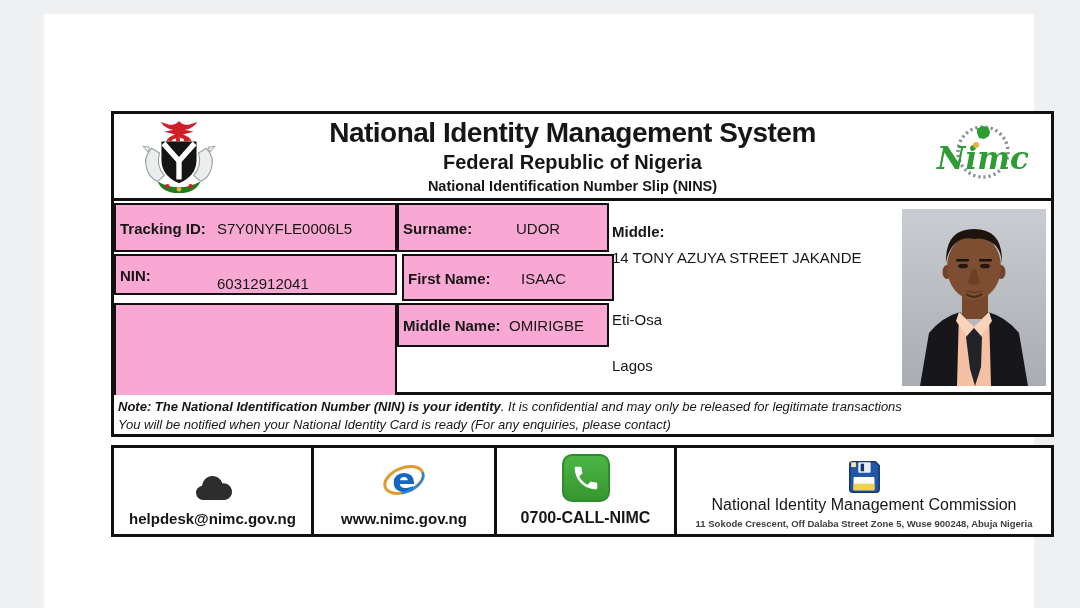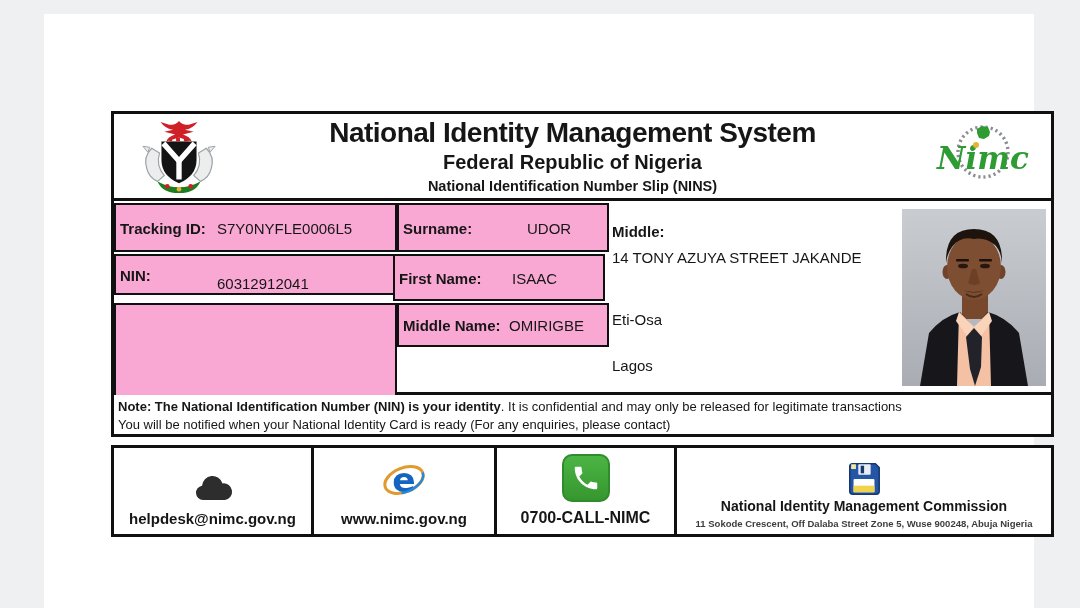--- a/index.html
+++ b/index.html
@@ -34,36 +34,36 @@
 
   .addr-label { position:absolute; left:498px; top:22px;  font-size:15px; font-weight:bold; }
   .addr-value { position:absolute; left:498px; top:48px;  font-size:15px; white-space:nowrap; }
   .addr-lga   { position:absolute; left:498px; top:110px; font-size:15px; }
   .addr-state { position:absolute; left:498px; top:156px; font-size:15px; }
 
   .photo { position:absolute; left:788px; top:8px; width:144px; height:177px; overflow:hidden; }
   .photo svg { display:block; width:100%; height:100%; }
 
   .slip-note { position:relative; height:39px; padding:3px 0 12px 4px;
-               font-size:13px; line-height:18px; }
+               font-size:13px; line-height:18px;font-style:italic; }
   .note-bold { font-weight:bold; }
 
   
   .contact { position:absolute; left:67px; top:431px; width:943px; height:92px;
              border:3px solid #101010; background:#fff; display:flex; }
   .ccell { display:flex; flex-direction:column; align-items:center;
            justify-content:flex-end; padding-bottom:7px; }
   .ccell + .ccell { border-left:3px solid #101010; }
   .ccell-email   { width:197px; }
   .ccell-web     { width:183px; }
   .ccell-phone   { width:180px; }
   .ccell-address { flex:1; padding-bottom:5px; }
   .clabel { font-size:15px; font-weight:bold; margin-top:7px; white-space:nowrap; }
   .clabel-phone { font-size:16px; }
-  .commission-name { font-size:14px; font-weight:bold; margin-top:0; white-space:nowrap; }
+  .commission-name { font-size:16px; font-weight:normal; margin-top:0; white-space:nowrap; }
   .commission-addr { font-size:9.5px; font-weight:bold; color:#3d3d3d; margin-top:4px; white-space:nowrap; }
   .cloud-wrap { height:30px; display:flex; align-items:center; }
 </style>
 </head>
 <body>
 
 <div class="stage">
   <div class="page">
 
     <div class="slip">
@@ -113,23 +113,23 @@
           <span class="fvalue" style="left:101px;">S7Y0NYFLE0006L5</span>
         </div>
         <div class="fieldbox" style="left:0; top:53px; width:283px; height:41px;">
           <span class="flabel">NIN:</span>
           <span class="fvalue" style="left:101px;margin-top:8px;">60312912041</span>
         </div>
         <div class="fieldbox" style="left:0; top:102px; width:283px; height:92px; border-bottom:none;"></div>
 
         <div class="fieldbox" style="left:283px; top:2px; width:212px; height:49px;">
           <span class="flabel">Surname:</span>
-          <span class="fvalue" style="left:128px;">UDOR</span>
-        </div>
-        <div class="fieldbox" style="left:279px; top:53px; width:212px; height:47px;">
+          <span class="fvalue" style="left:117px;">UDOR</span>
+        </div>
+        <div class="fieldbox" style="left:288px; top:53px; width:212px; height:47px;">
           <span class="flabel">First Name:</span>
           <span class="fvalue" style="left:117px;">ISAAC</span>
         </div>
         <div class="fieldbox" style="left:283px; top:102px; width:212px; height:44px;">
           <span class="flabel">Middle Name:</span>
           <span class="fvalue" style="left:110px;">OMIRIGBE</span>
         </div>
 
         <div class="addr-label">Middle:</div>
         <div class="addr-value">14 TONY AZUYA STREET JAKANDE</div>

